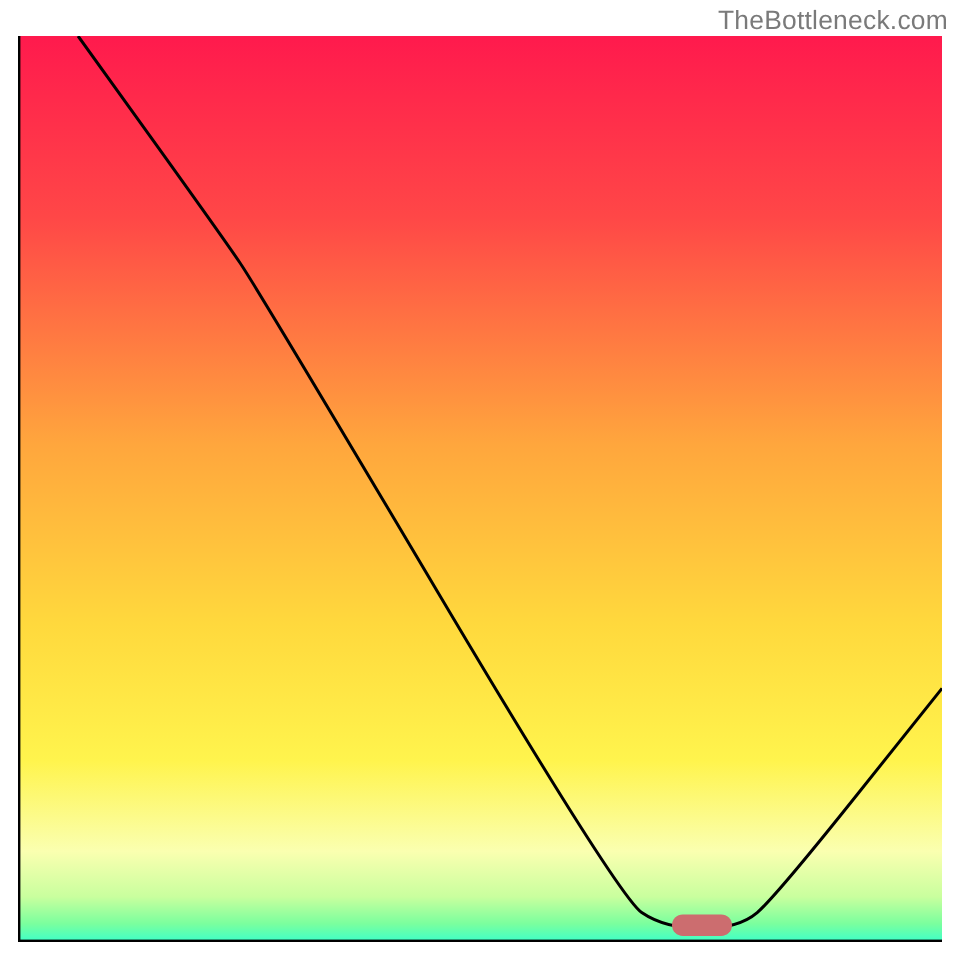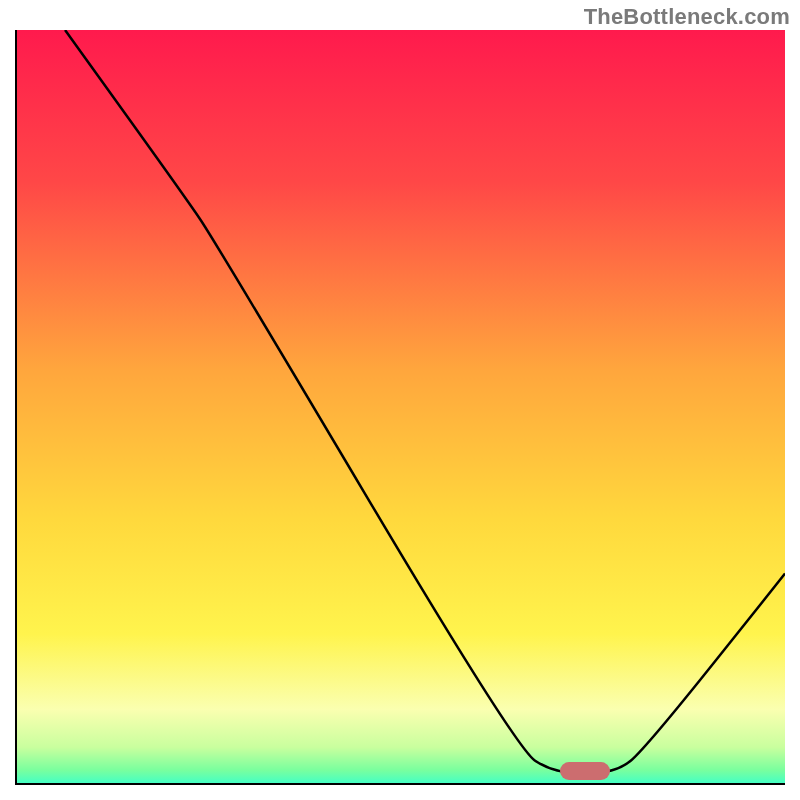--- a/index.html
+++ b/index.html
@@ -1,17 +1,17 @@
 <!DOCTYPE html>
 <html><head>
 <meta charset="utf-8">
 <style>
   * { margin: 0; padding: 0; box-sizing: border-box; }
   body { width: 800px; height: 800px; position: relative; background: #fff; font-family: Arial, sans-serif; }
-  .watermark { position: absolute; top: 4px; right: 10px; color: #7a7a7a; font-size: 22px; font-weight: 700; letter-spacing: 0.2px; }
+  .watermark { position: absolute; top: 4px; right: 10px; color: #7a7a7a; font-size: 22px; font-weight: 400; letter-spacing: 0.2px; }
   .plot-area { position: absolute; left: 15px; top: 30px; width: 770px; height: 755px; }
   .gradient-bg { position: absolute; left: 0; top: 0; width: 100%; height: 100%; }
   .curve-svg { position: absolute; left: 0; top: 0; width: 100%; height: 100%; }
   .marker { position: absolute; width: 50px; height: 18px; background: #cc6d6f; border-radius: 9px; transform: translate(-50%, -50%); }
   .axis-line { position: absolute; background: #000; }
   .axis-x { left: 0; bottom: 0; width: 100%; height: 2px; }
   .axis-y { left: 0; top: 0; width: 2px; height: 100%; }
 </style>
 </head>
 <body>

